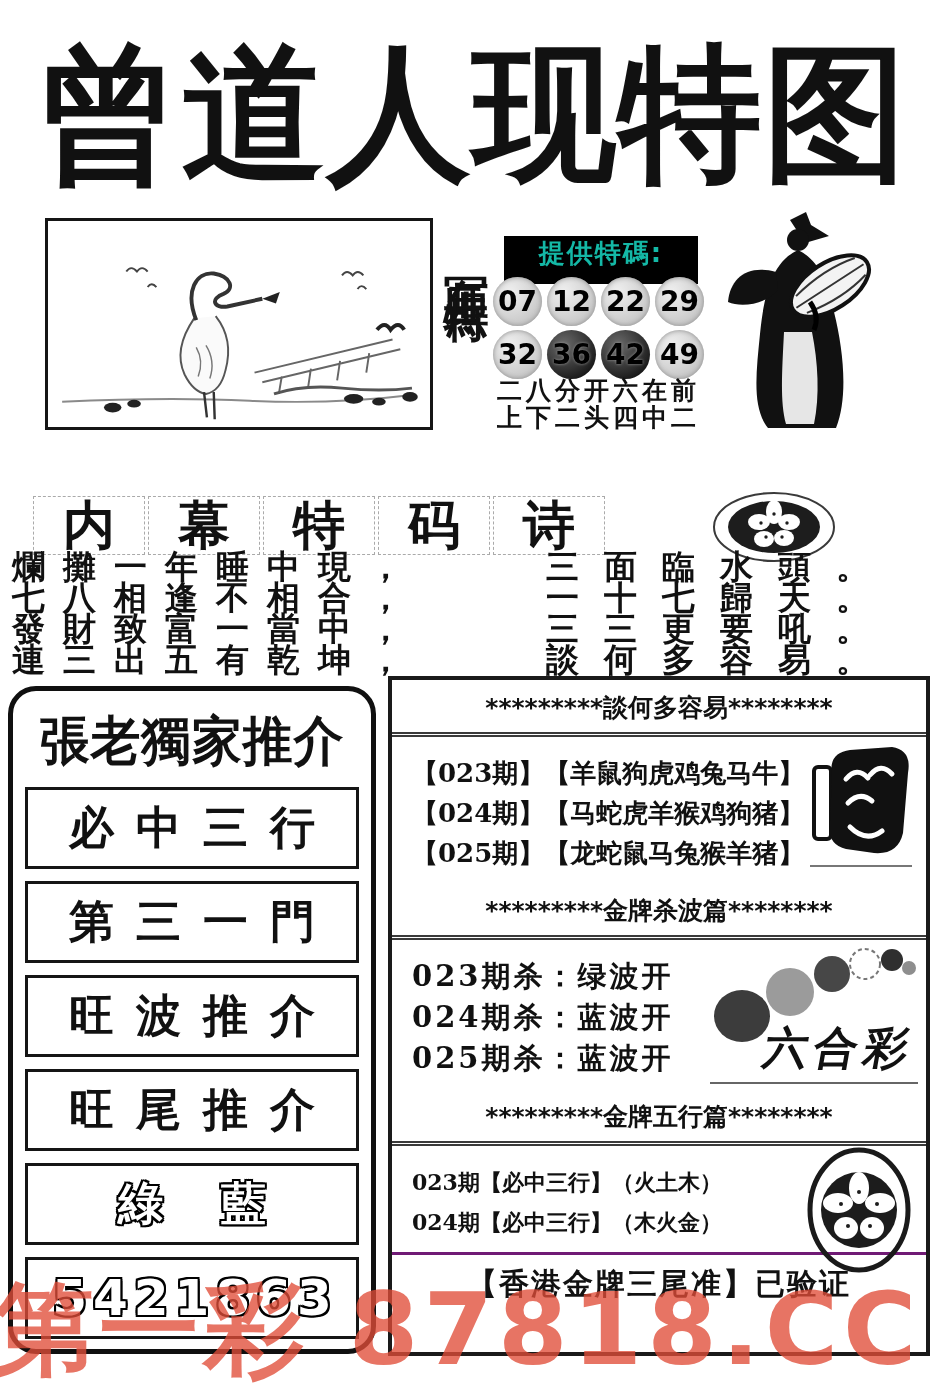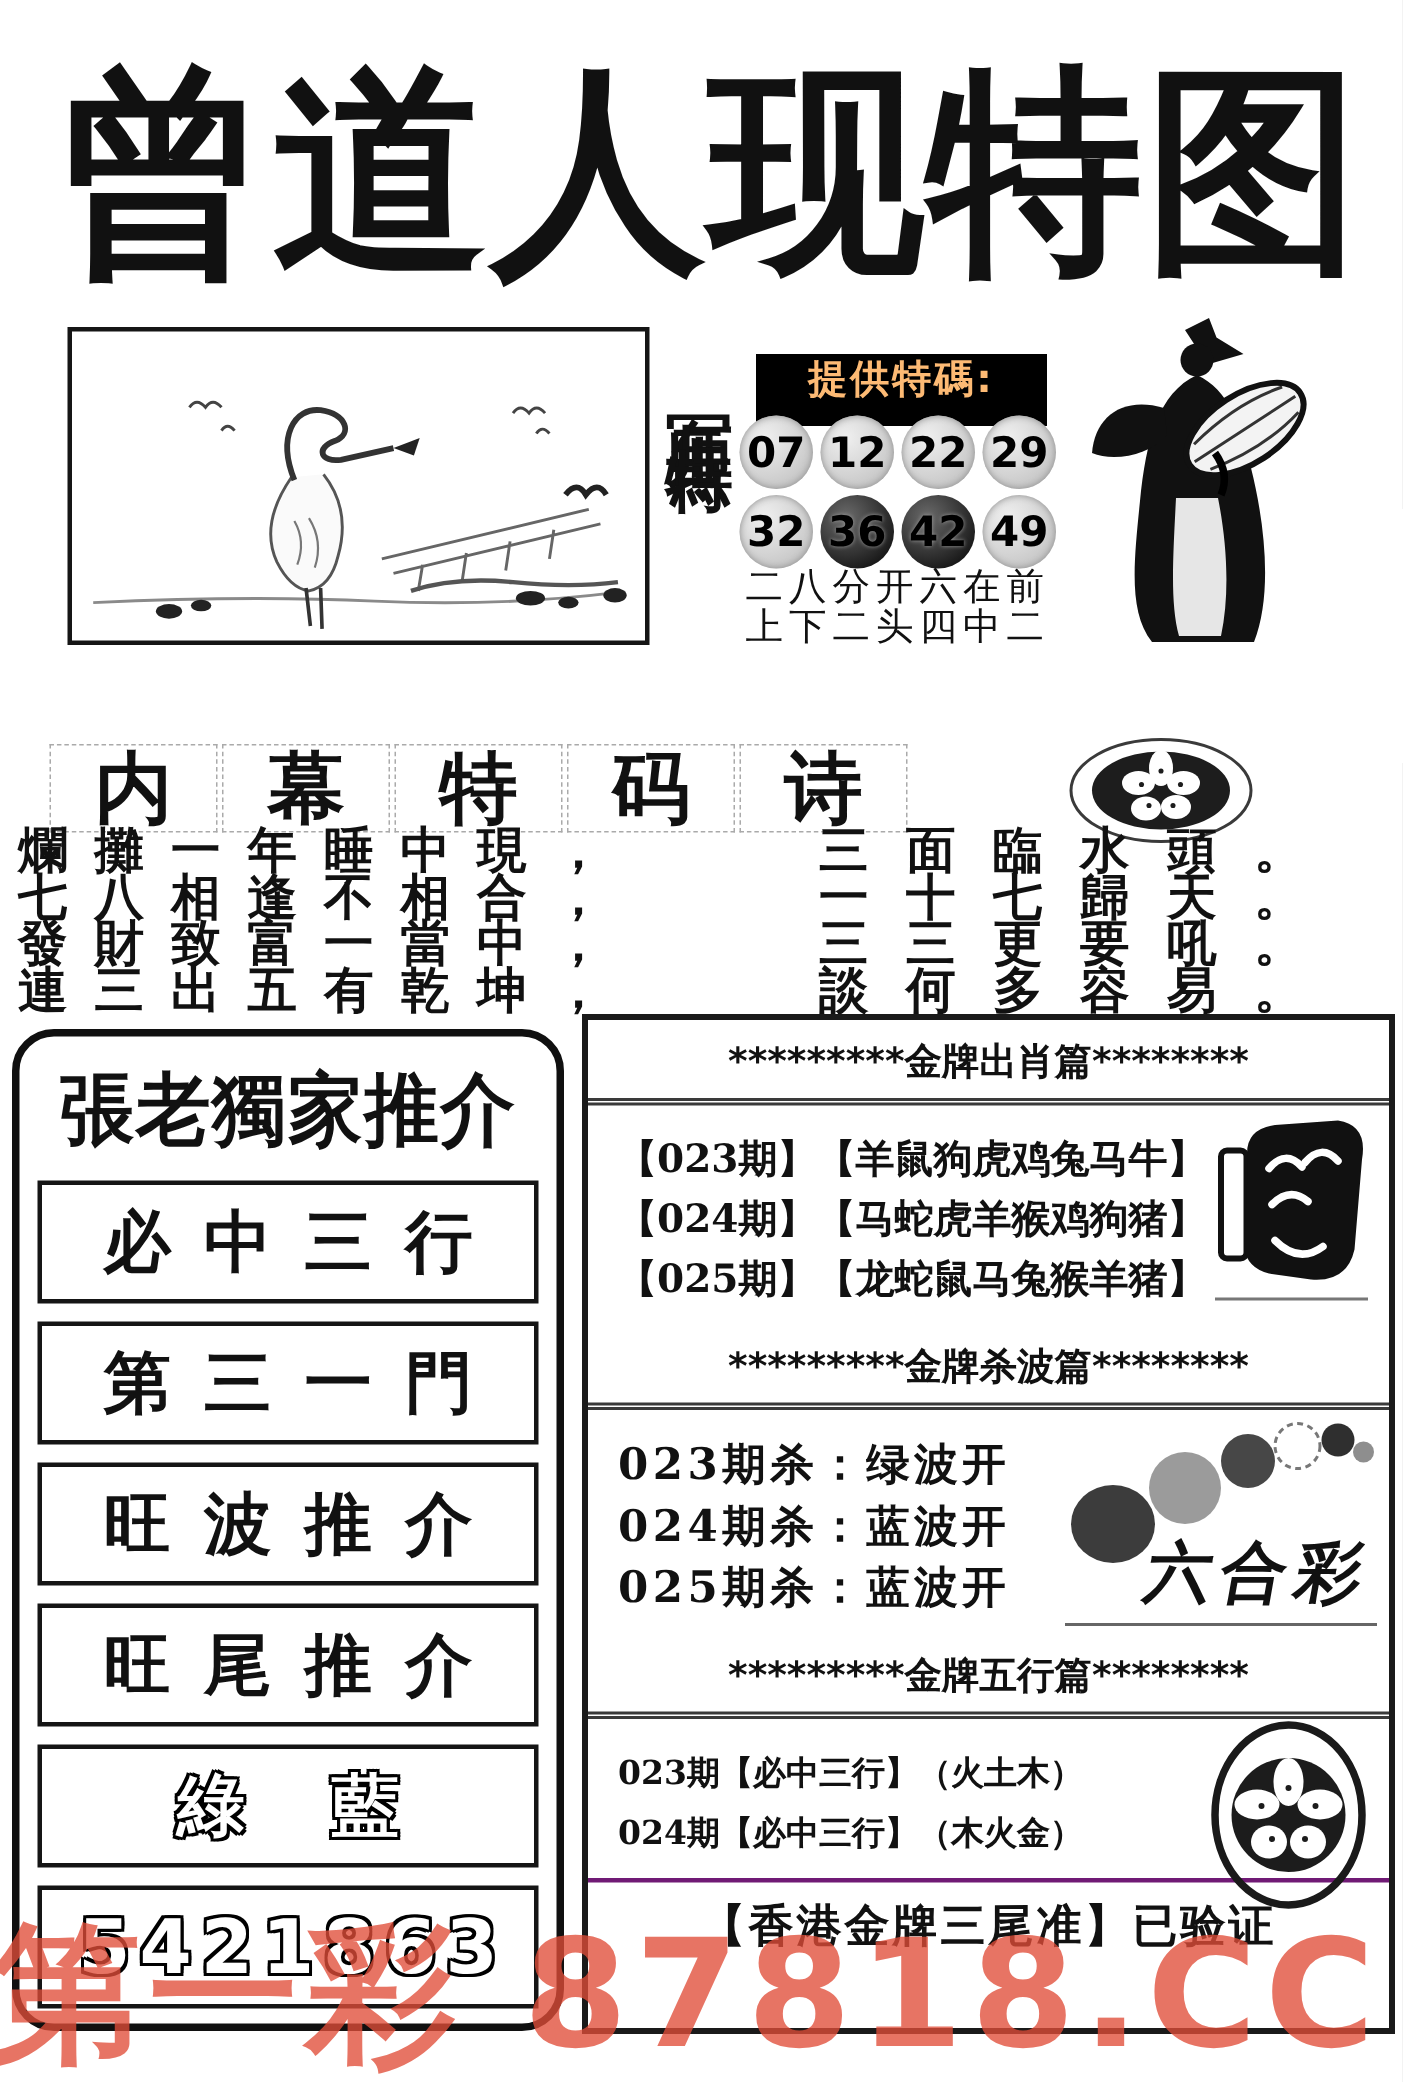--- a/index.html
+++ b/index.html
@@ -16,34 +16,34 @@
   .sketch-box{position:absolute;left:45px;top:218px;width:388px;height:212px;
     border:3px solid #151515;background:#fff;box-sizing:border-box;}
   .sketch-box svg{width:100%;height:100%;display:block;}
 
   .strategist{position:absolute;left:436px;top:240px;height:205px;
     writing-mode:vertical-rl;text-orientation:upright;
     font-family:"DejaVu Serif","Liberation Serif",serif;
     font-size:45px;font-weight:900;letter-spacing:7px;}
 
   .tips-header{position:absolute;left:504px;top:236px;width:194px;height:48px;
-    background:#000;color:#fdba74;font-size:26px;font-weight:800;line-height:34px;
+    background:#000;color:#14b8a6;font-size:26px;font-weight:800;line-height:34px;
     text-align:center;letter-spacing:2px;}
 
   .balls{position:absolute;left:493px;top:277px;width:218px;}
   .ball-row{display:flex;gap:5px;margin-bottom:4px;}
   .ball{width:49px;height:49px;border-radius:50%;display:flex;align-items:center;
     justify-content:center;font-size:28px;font-weight:900;}
   .ball.light{background:radial-gradient(circle at 35% 30%,#efefef 0%,#d2d2d2 55%,#b8b8b8 100%);
     color:#000;box-shadow:inset 0 0 5px #8d8d8d;}
   .ball.dark{background:radial-gradient(circle at 35% 30%,#6a6a6a 0%,#262626 65%,#000 100%);
     color:#000;text-shadow:0 0 3px #9a9a9a;}
 
   .hints{position:absolute;left:497px;top:377px;width:215px;
-    font-family:"DejaVu Serif","Liberation Serif",serif;font-weight:400;
+    font-family:"DejaVu Serif","Liberation Serif",serif;font-weight:700;
     font-size:25px;line-height:27px;letter-spacing:4px;white-space:nowrap;}
 
   .figure{position:absolute;left:714px;top:210px;width:166px;height:228px;}
   .figure svg{width:100%;height:100%;display:block;}
 
   
   .poem-title{position:absolute;left:33px;top:496px;display:flex;gap:3px;}
   .poem-cell{width:110px;height:57px;border:1px dashed #aaa;display:flex;
     align-items:center;justify-content:center;font-size:52px;font-weight:900;
     font-family:"DejaVu Serif","Liberation Serif",serif;}
@@ -224,21 +224,21 @@
     <div class="left-box">必中三行</div>
     <div class="left-box">第三一門</div>
     <div class="left-box">旺波推介</div>
     <div class="left-box">旺尾推介</div>
     <div class="left-box wide-two outline-text">綠藍</div>
     <div class="left-box digits outline-text">5421863</div>
   </div>
 
   <div class="right-panel">
 
-    <div class="section-header">*********金牌出肖篇********</div>
+    <div class="section-header">*********談何多容易********</div>
     <div class="section-body zodiac">
       <div class="row">【023期】【羊鼠狗虎鸡兔马牛】</div>
       <div class="row">【024期】【马蛇虎羊猴鸡狗猪】</div>
       <div class="row">【025期】【龙蛇鼠马兔猴羊猪】</div>
       <div class="fist">
         <svg viewBox="0 0 102 118" xmlns="http://www.w3.org/2000/svg">
           <rect x="4" y="26" width="17" height="72" rx="4" fill="#fff" stroke="#111" stroke-width="4"></rect>
           <path d="M22 34 Q18 12 40 9 L82 6 Q102 9 98 32 L93 92 Q88 114 64 112 L36 108 Q16 103 20 80 Z" fill="#111"></path>
           <g stroke="#fff" stroke-width="5" fill="none" stroke-linecap="round">
             <path d="M36 38 q11 -13 22 -1"></path>

